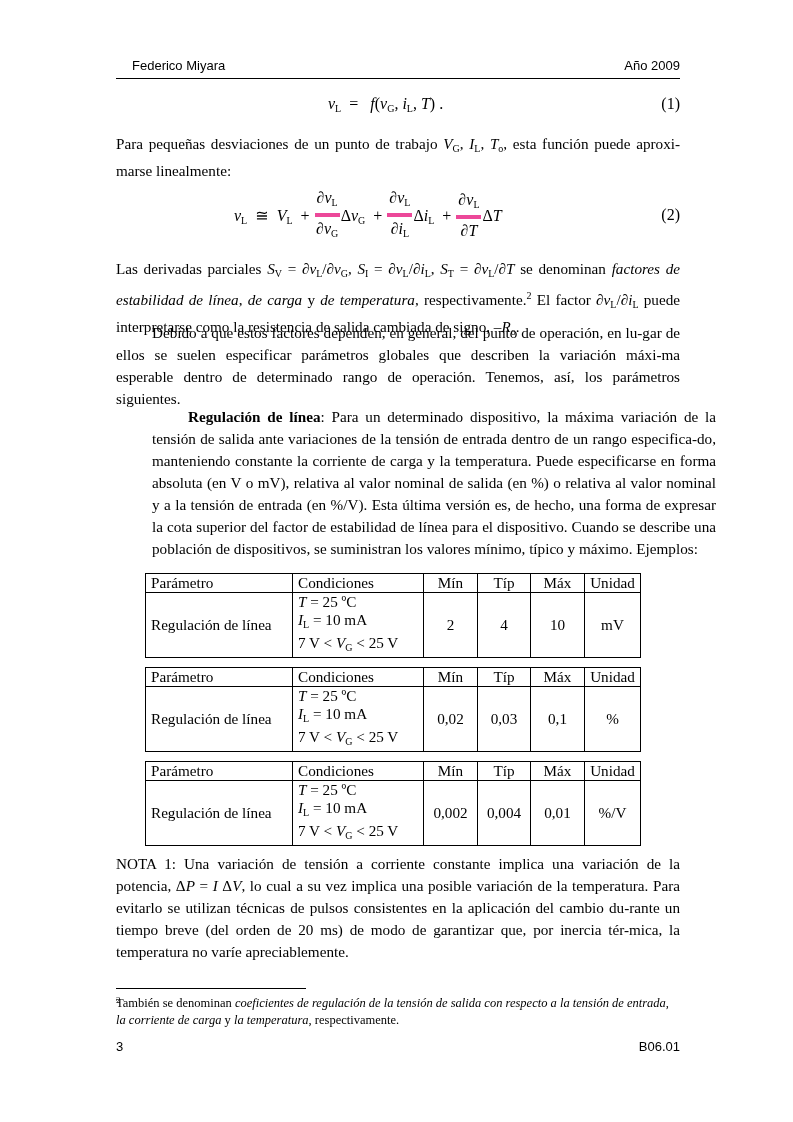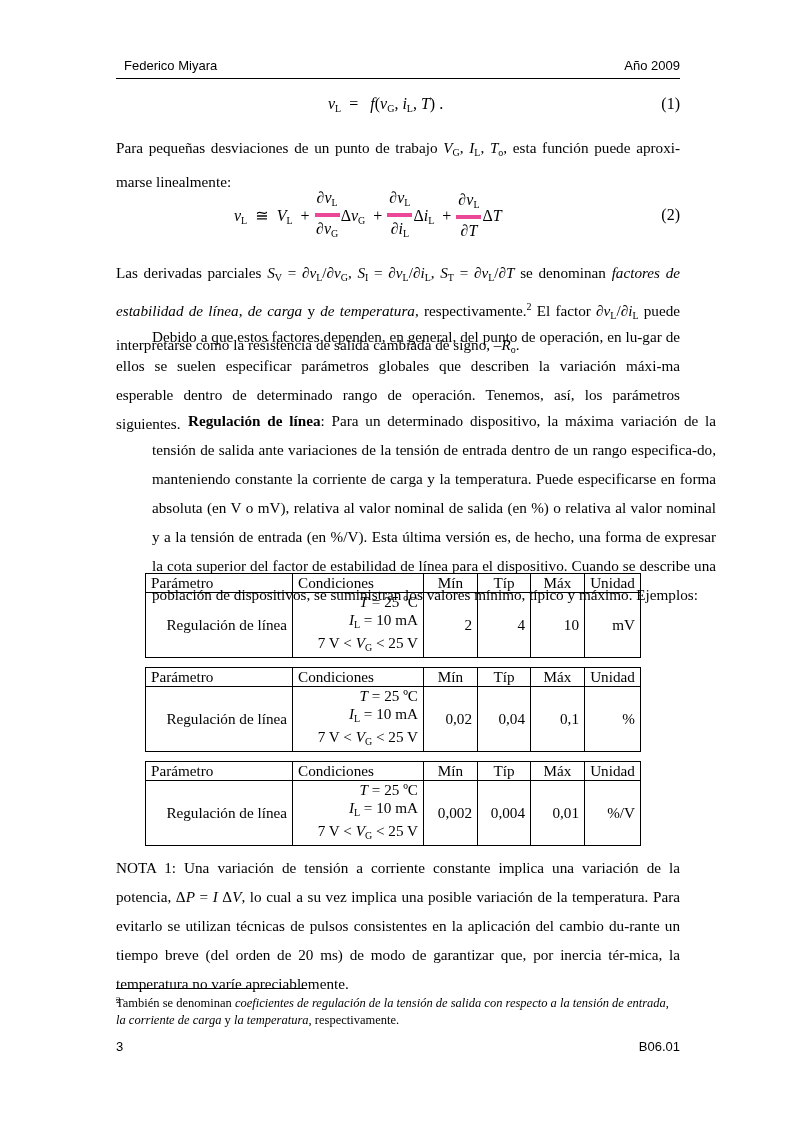--- a/index.html
+++ b/index.html
@@ -1,49 +1,49 @@
 <!DOCTYPE html>
 <html><head>
 <meta charset="utf-8">
 <style>
   html, body { margin: 0; padding: 0; background: #ffffff; }
   body { width: 793px; height: 1122px; position: relative; overflow: hidden;
          font-family: "Liberation Serif", serif; color: #000; }
   .header { position: absolute; left: 116px; top: 56px; width: 564px; height: 22px;
             border-bottom: 1px solid #000; font-family: "Liberation Sans", sans-serif; font-size: 13px; }
-  .header .left { position: absolute; left: 8px; top: 2px; }
+  .header .left { position: absolute; left: 16px; top: 2px; }
   .header .right { position: absolute; right: 0; top: 2px; }
   .footer { position: absolute; left: 116px; top: 1039px; width: 564px; font-family: "Liberation Sans", sans-serif; font-size: 13px; }
   .footer .left { position: absolute; left: 0; }
   .footer .right { position: absolute; right: 0; }
 
   .eq { position: absolute; left: 116px; width: 564px; font-size: 16px; }
   .eq .num { position: absolute; right: 0; }
   i { font-style: italic; }
   sub { font-size: 10px; vertical-align: -3px; font-style: normal; }
   sup { font-size: 10px; vertical-align: 6px; }
 
-  .p { position: absolute; left: 116px; width: 564px; font-size: 15.2px; line-height: 29px;
+  .p { position: absolute; left: 116px; width: 564px; font-size: 15.2px; line-height: 22px;
        text-align: justify; }
   .indent { text-indent: 36px; }
 
   .frac { display: inline-block; vertical-align: middle; text-align: center; margin: 0 1px; }
   .frac .n { display: block; border-bottom: 4px solid #ec4899; padding: 0 2px; line-height: 20px; }
   .frac .d { display: block; line-height: 23px; }
 
   table.spec { position: absolute; left: 145px; border-collapse: collapse; font-size: 15.2px; }
   table.spec td { border: 1px solid #000; padding: 0 5px; line-height: 18px; vertical-align: middle; }
   table.spec td.c { text-align: center; }
   table.spec .c1 { width: 136px; margin-left: 23px; }
   table.spec .c2 { width: 120px; margin-left: 48px; }
   table.spec .c3 { width: 43px; }
   table.spec .c4 { width: 42px; }
   table.spec .c5 { width: 43px; }
   table.spec .c6 { width: 45px; }
-  table.spec tr.body td { height: 56px; text-align: right; }
+  table.spec tr.body td { height: 56px; }
 
   .fn-rule { position: absolute; left: 116px; top: 988px; width: 190px; border-top: 1px solid #000; }
   .fn { position: absolute; left: 116px; top: 995px; width: 564px; font-size: 12.5px; line-height: 17px; }
   .fn .mark { position: absolute; left: 0; top: -3px; font-size: 9px; }
   .fn .text { display: block; }
 </style>
 </head>
 <body>
 
 <div class="header">
@@ -121,21 +121,21 @@
     <td class="c2">Condiciones</td>
     <td class="c3 c">Mín</td>
     <td class="c4 c">Típ</td>
     <td class="c5 c">Máx</td>
     <td class="c6 c">Unidad</td>
   </tr>
   <tr class="body">
     <td>Regulación de línea</td>
     <td><i>T</i><span> = 25 ºC</span><br><i>I</i><sub>L</sub><span> = 10 mA</span><br><span>7 V &lt; </span><i>V</i><sub>G</sub><span> &lt; 25 V</span></td>
     <td class="c">0,02</td>
-    <td class="c">0,04</td>
+    <td class="c">0,03</td>
     <td class="c">0,1</td>
     <td class="c">%</td>
   </tr>
 </tbody>
   </table>
 
 <table class="spec" style="top:761px;">
   <tbody>
       <tr>
     <td class="c1">Parámetro</td>

